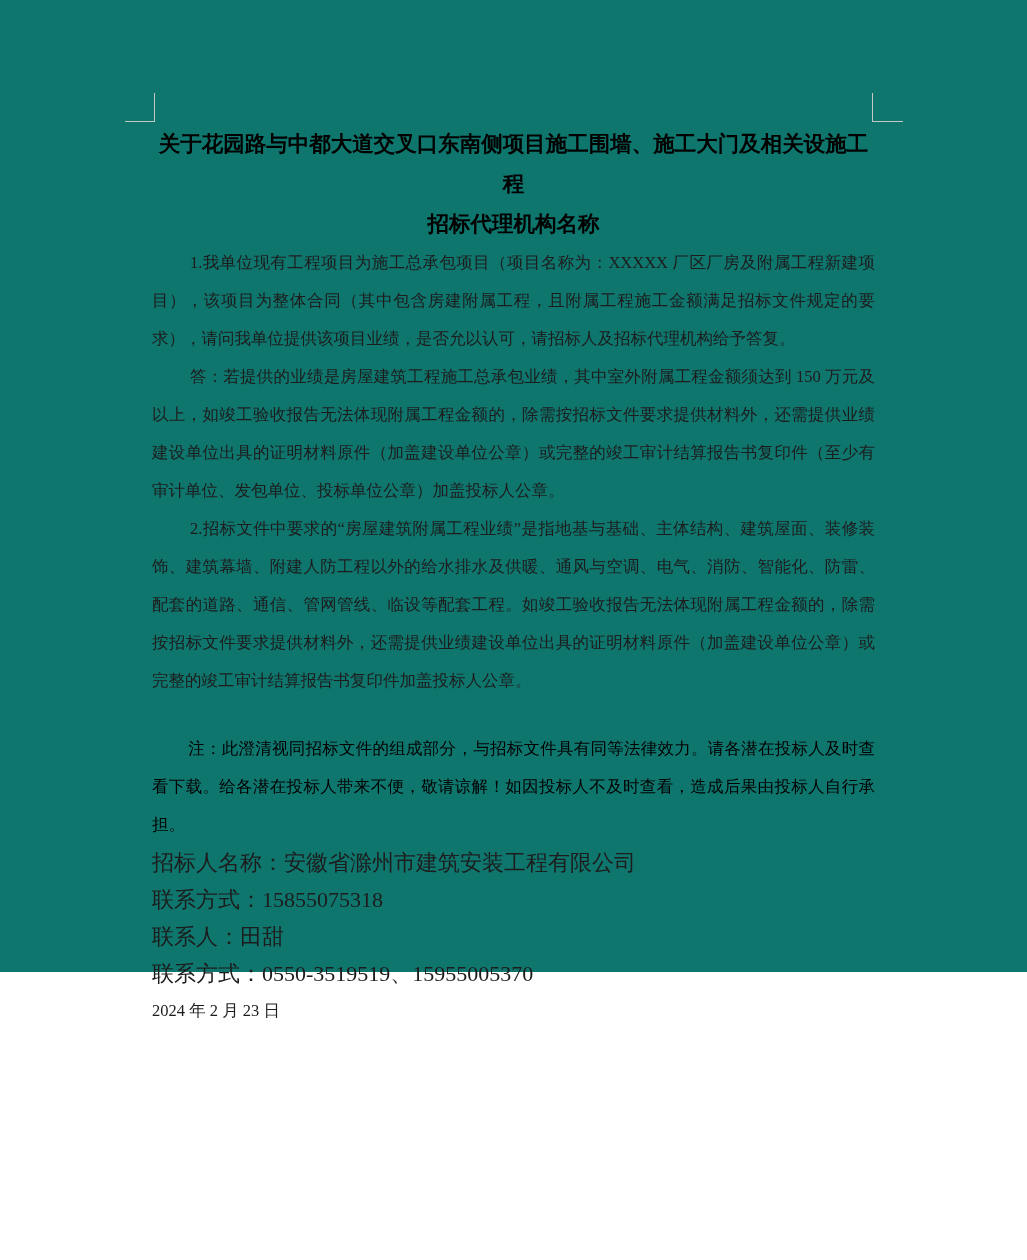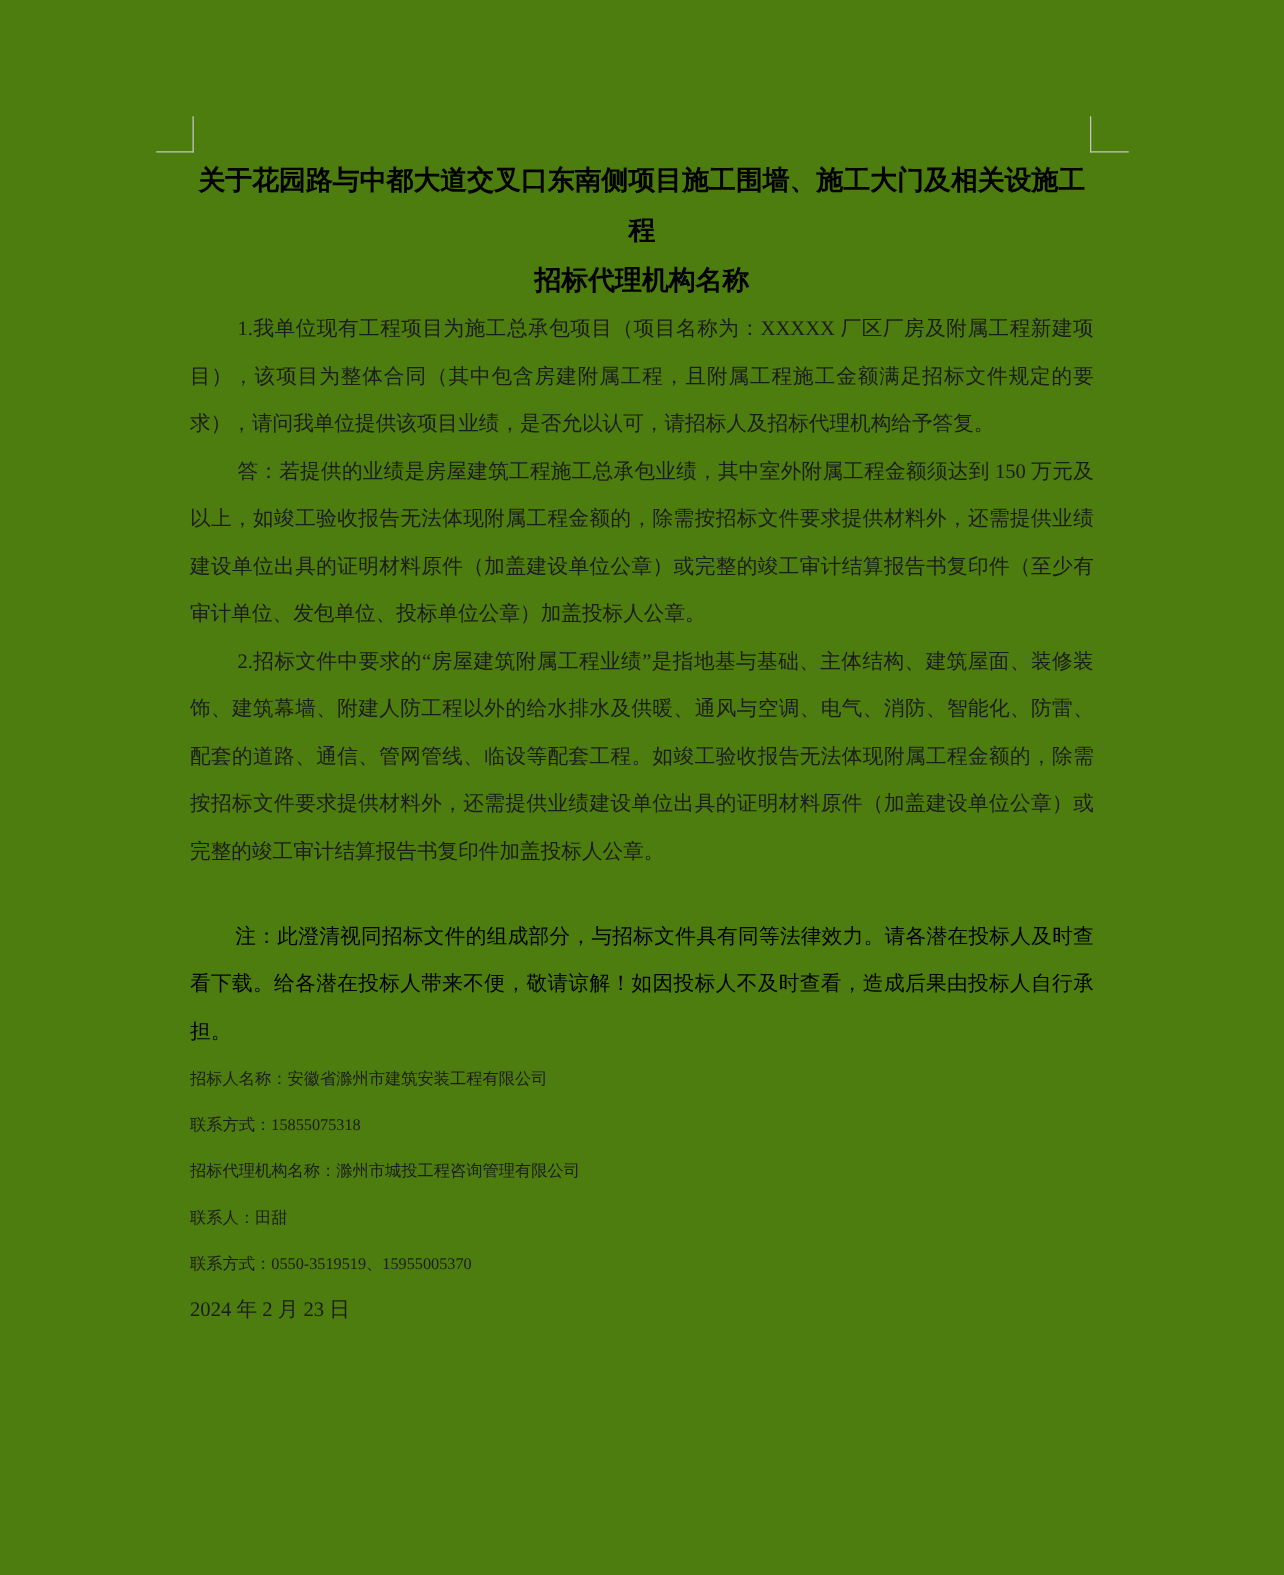--- a/index.html
+++ b/index.html
@@ -4,22 +4,22 @@
 <style>
   * { margin: 0; padding: 0; box-sizing: border-box; }
   html, body {
     width: 1027px; height: 1260px;
     background: #ffffff;
     overflow: hidden;
     font-family: "Liberation Serif", "DejaVu Serif", serif;
   }
   .page {
     position: relative;
-    width: 1027px; height: 1260px;
-    background: #4d7c0f;
+    width: 1027px; height: 972px;
+    background: #0f766e;
     color: #1c1c1c;
   }
   
   .crop-mark { position: absolute; }
   .crop-mark.left {
     left: 125px; top: 93px; width: 30px; height: 29px;
     border-right: 1px solid #c6c6c6;
     border-bottom: 1px solid #c6c6c6;
   }
   .crop-mark.right {
@@ -53,21 +53,21 @@
   .note {
     margin-top: 30px;
     font-size: 16.5px;
     line-height: 38px;
     text-align: justify;
     text-indent: 2.2em;
     font-weight: normal;
     color: #000;
   }
   .contact-line {
-    font-size: 13px;
+    font-size: 22px;
     line-height: 37px;
   }
   .date-line {
     font-size: 16.5px;
     line-height: 37px;
   }
 </style>
 </head>
 <body>
 
@@ -86,21 +86,20 @@
 
     <p class="para">1.我单位现有工程项目为施工总承包项目（项目名称为：XXXXX 厂区厂房及附属工程新建项目），该项目为整体合同（其中包含房建附属工程，且附属工程施工金额满足招标文件规定的要求），请问我单位提供该项目业绩，是否允以认可，请招标人及招标代理机构给予答复。</p>
     <p class="para">答：若提供的业绩是房屋建筑工程施工总承包业绩，其中室外附属工程金额须达到 150 万元及以上，如竣工验收报告无法体现附属工程金额的，除需按招标文件要求提供材料外，还需提供业绩建设单位出具的证明材料原件（加盖建设单位公章）或完整的竣工审计结算报告书复印件（至少有审计单位、发包单位、投标单位公章）加盖投标人公章。</p>
     <p class="para">2.招标文件中要求的“房屋建筑附属工程业绩”是指地基与基础、主体结构、建筑屋面、装修装饰、建筑幕墙、附建人防工程以外的给水排水及供暖、通风与空调、电气、消防、智能化、防雷、配套的道路、通信、管网管线、临设等配套工程。如竣工验收报告无法体现附属工程金额的，除需按招标文件要求提供材料外，还需提供业绩建设单位出具的证明材料原件（加盖建设单位公章）或完整的竣工审计结算报告书复印件加盖投标人公章。</p>
 
     <p class="note">注：此澄清视同招标文件的组成部分，与招标文件具有同等法律效力。请各潜在投标人及时查看下载。给各潜在投标人带来不便，敬请谅解！如因投标人不及时查看，造成后果由投标人自行承担。</p>
 
     <div class="contact-block">
       <div class="contact-line">招标人名称：安徽省滁州市建筑安装工程有限公司</div>
       <div class="contact-line">联系方式：15855075318</div>
-      <div class="contact-line">招标代理机构名称：滁州市城投工程咨询管理有限公司</div>
       <div class="contact-line">联系人：田甜</div>
       <div class="contact-line">联系方式：0550-3519519、15955005370</div>
     </div>
 
     <div class="date-line">2024 年 2 月 23 日</div>
 
   </div>
 </div>
 
 </body></html>

